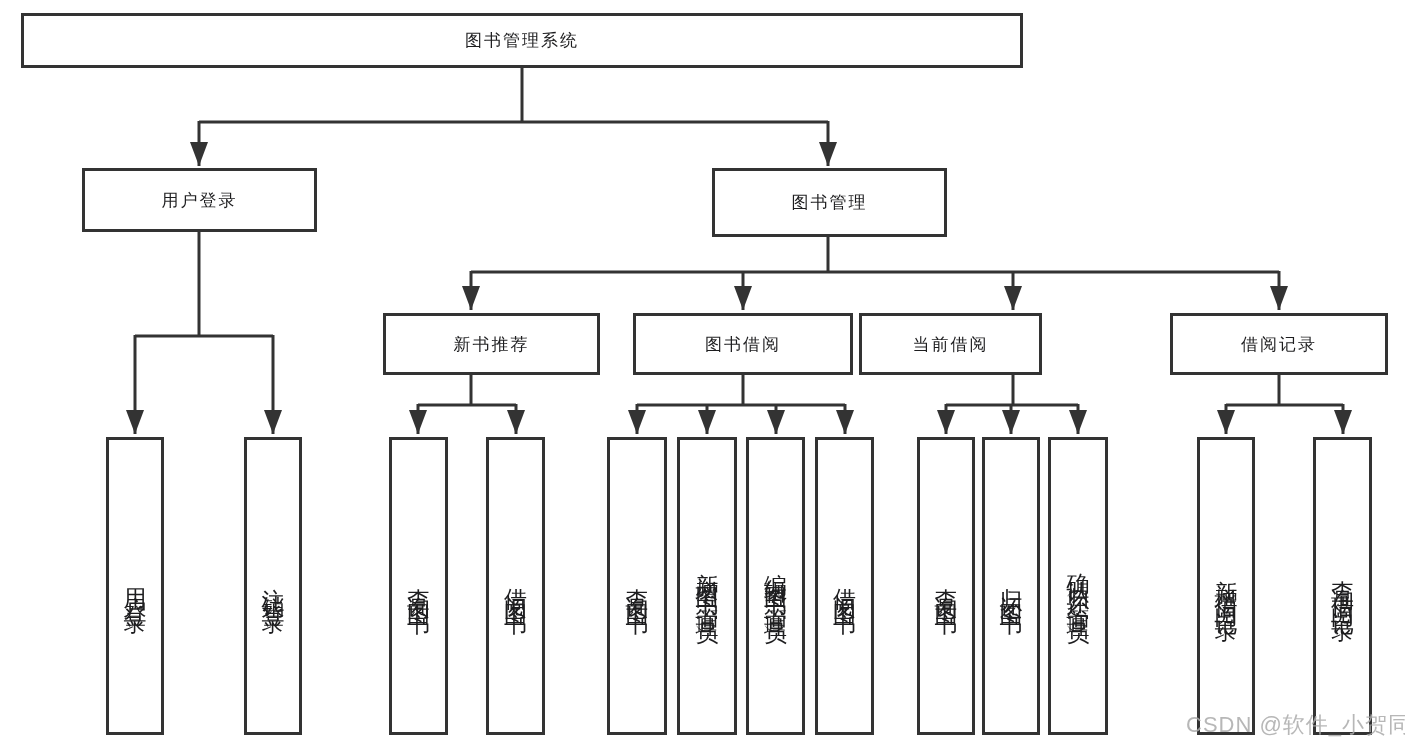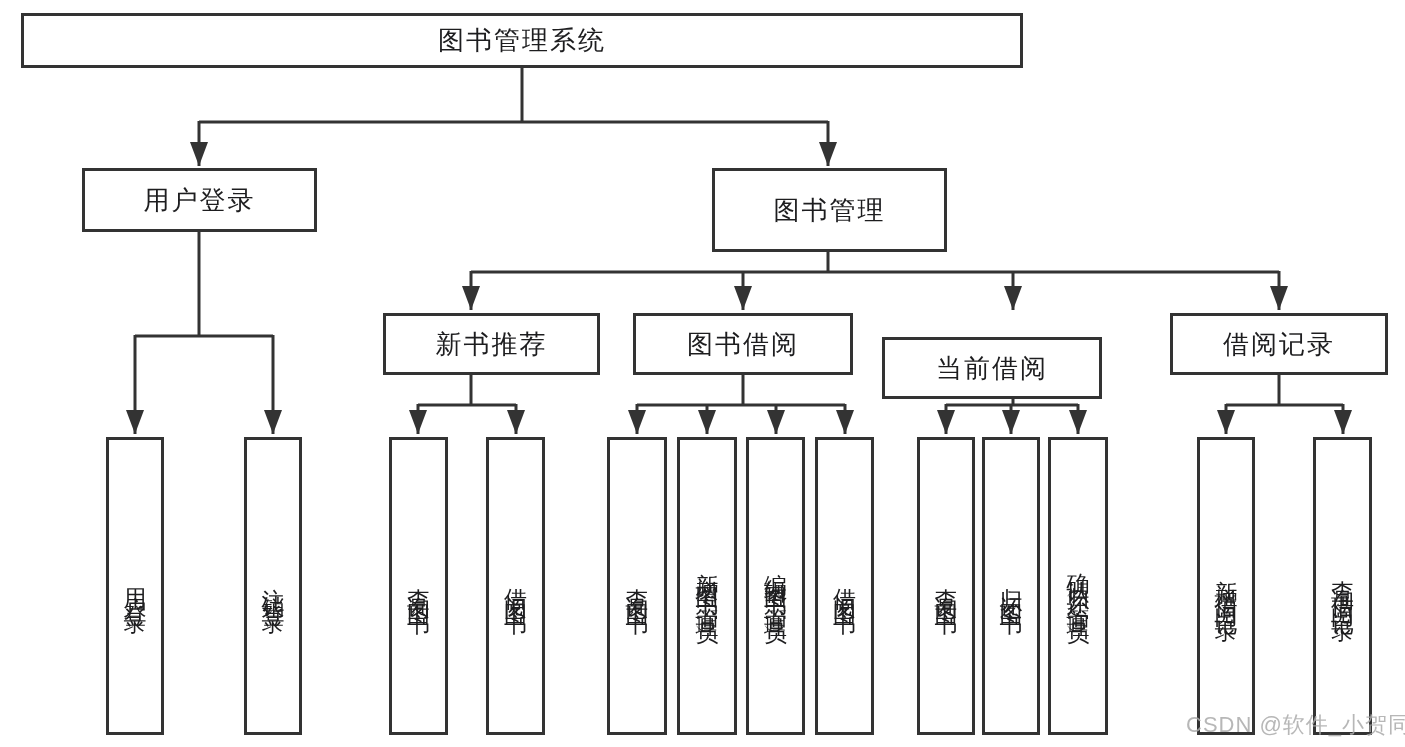--- a/index.html
+++ b/index.html
@@ -10,21 +10,21 @@
   #canvas {
     position: relative; width: 1405px; height: 747px; background: #ffffff;
   }
   .connectors { position: absolute; left: 0; top: 0; z-index: 1; }
   .node {
     position: absolute; box-sizing: border-box;
     border: 3px solid #333333; background: #ffffff;
     display: flex; align-items: center; justify-content: center;
     color: #1d1d1f; z-index: 2;
   }
-  .hbox { font-size: 26px; letter-spacing: 2px; }
+  .hbox { font-size: 17px; letter-spacing: 2px; }
   .vbox { font-size: 23px; }
   .vbox .vtext {
     writing-mode: vertical-rl; text-orientation: mixed;
     letter-spacing: 8px; line-height: 1; white-space: nowrap;
   }
   .vbox.long .vtext { letter-spacing: 7px; }
   .watermark {
     position: absolute; z-index: 3;
     font-size: 22px; letter-spacing: 1px;
     color: rgba(170,170,170,0.85); white-space: nowrap;
@@ -85,31 +85,31 @@
     </g>
   </svg>
 
   <div class="node hbox" style="left:21px; top:13px; width:1002px; height:55px;">
     <span>图书管理系统</span>
   </div>
 
   <div class="node hbox" style="left:82px; top:168px; width:235px; height:64px;">
     <span>用户登录</span>
   </div>
-  <div class="node hbox" style="left:712px; top:168px; width:235px; height:84px;">
+  <div class="node hbox" style="left:712px; top:168px; width:235px; height:69px;">
     <span>图书管理</span>
   </div>
 
   <div class="node hbox" style="left:363px; top:313px; width:217px; height:62px;margin-left:20px;">
     <span>新书推荐</span>
   </div>
   <div class="node hbox" style="left:633px; top:313px; width:220px; height:62px;">
     <span>图书借阅</span>
   </div>
-  <div class="node hbox" style="left:882px; top:313px; width:220px; height:62px;margin-top:24px;">
+  <div class="node hbox" style="left:859px; top:313px; width:183px; height:62px;">
     <span>当前借阅</span>
   </div>
   <div class="node hbox" style="left:1170px; top:313px; width:218px; height:62px;">
     <span>借阅记录</span>
   </div>
 
   <div class="node vbox" style="left:106px; top:437px; width:58px; height:298px;">
     <span class="vtext">用户登录</span>
   </div>
   <div class="node vbox" style="left:244px; top:437px; width:58px; height:298px;">

